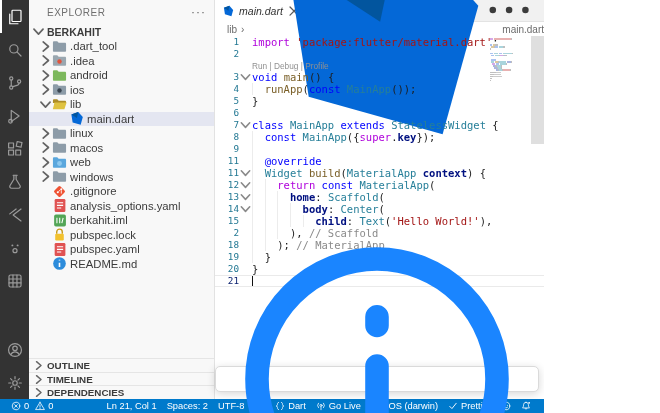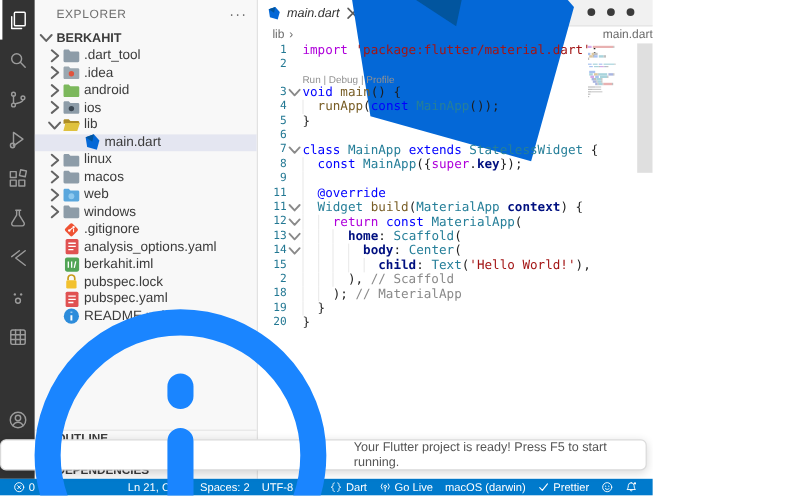--- a/index.html
+++ b/index.html
@@ -602,20 +602,25 @@
             <div class="line">
               <span class="num">19</span>
               <span class="fold"></span>
               <span class="ltext"><span class="guide" style="left: 0ch;"></span><span class="tk-p">  }</span></span>
             </div>
             <div class="line">
               <span class="num">20</span>
               <span class="fold"></span>
               <span class="ltext"><span class="tk-p">}</span></span>
             </div>
+            <div class="line current">
+              <span class="num">21</span>
+              <span class="fold"></span>
+              <span class="ltext"><span class="cursor"></span></span>
+            </div>
           </div>
         <div class="minimap" id="minimap">
             <div class="mm-line">
               <span class="mm-seg" style="width: 3.3px; background: rgb(213, 169, 232);"></span>
               <span class="mm-seg" style="width: 1px; background: transparent;"></span>
               <span class="mm-seg" style="width: 17.05px; background: rgb(232, 177, 177);"></span>
               <span class="mm-seg" style="width: 1px; background: rgb(191, 191, 191);"></span>
             </div>
             <div class="mm-line"></div>
             <div class="mm-line"></div>
@@ -732,21 +737,20 @@
     </div>
   </div>
 
   <div class="toast">
     <span class="info">
         <svg viewBox="0 0 14 14" fill="none" stroke="currentColor" stroke-width="1.1" stroke-linecap="round" stroke-linejoin="round" style="display:block;width:100%;height:100%">
           <circle cx="7" cy="7" r="5.6"></circle>
           <path d="M7 6.4v3.4M7 4.1v.4"></path>
         </svg>
       </span>
-    <span>Your Flutter project is ready! Press F5 to start running.</span>
   </div>
 
   <div class="statusbar">
     <div class="sb-left" id="sbleft">
         <span class="sb-item">
           <span style="width: 10px; height: 10px; display: block;">
             <svg viewBox="0 0 14 14" fill="none" stroke="currentColor" stroke-width="1.1" stroke-linecap="round" stroke-linejoin="round" style="display:block;width:100%;height:100%">
               <circle cx="7" cy="7" r="5.3"></circle>
               <path d="M5.2 5.2l3.6 3.6M8.8 5.2L5.2 8.8"></path>
             </svg>

